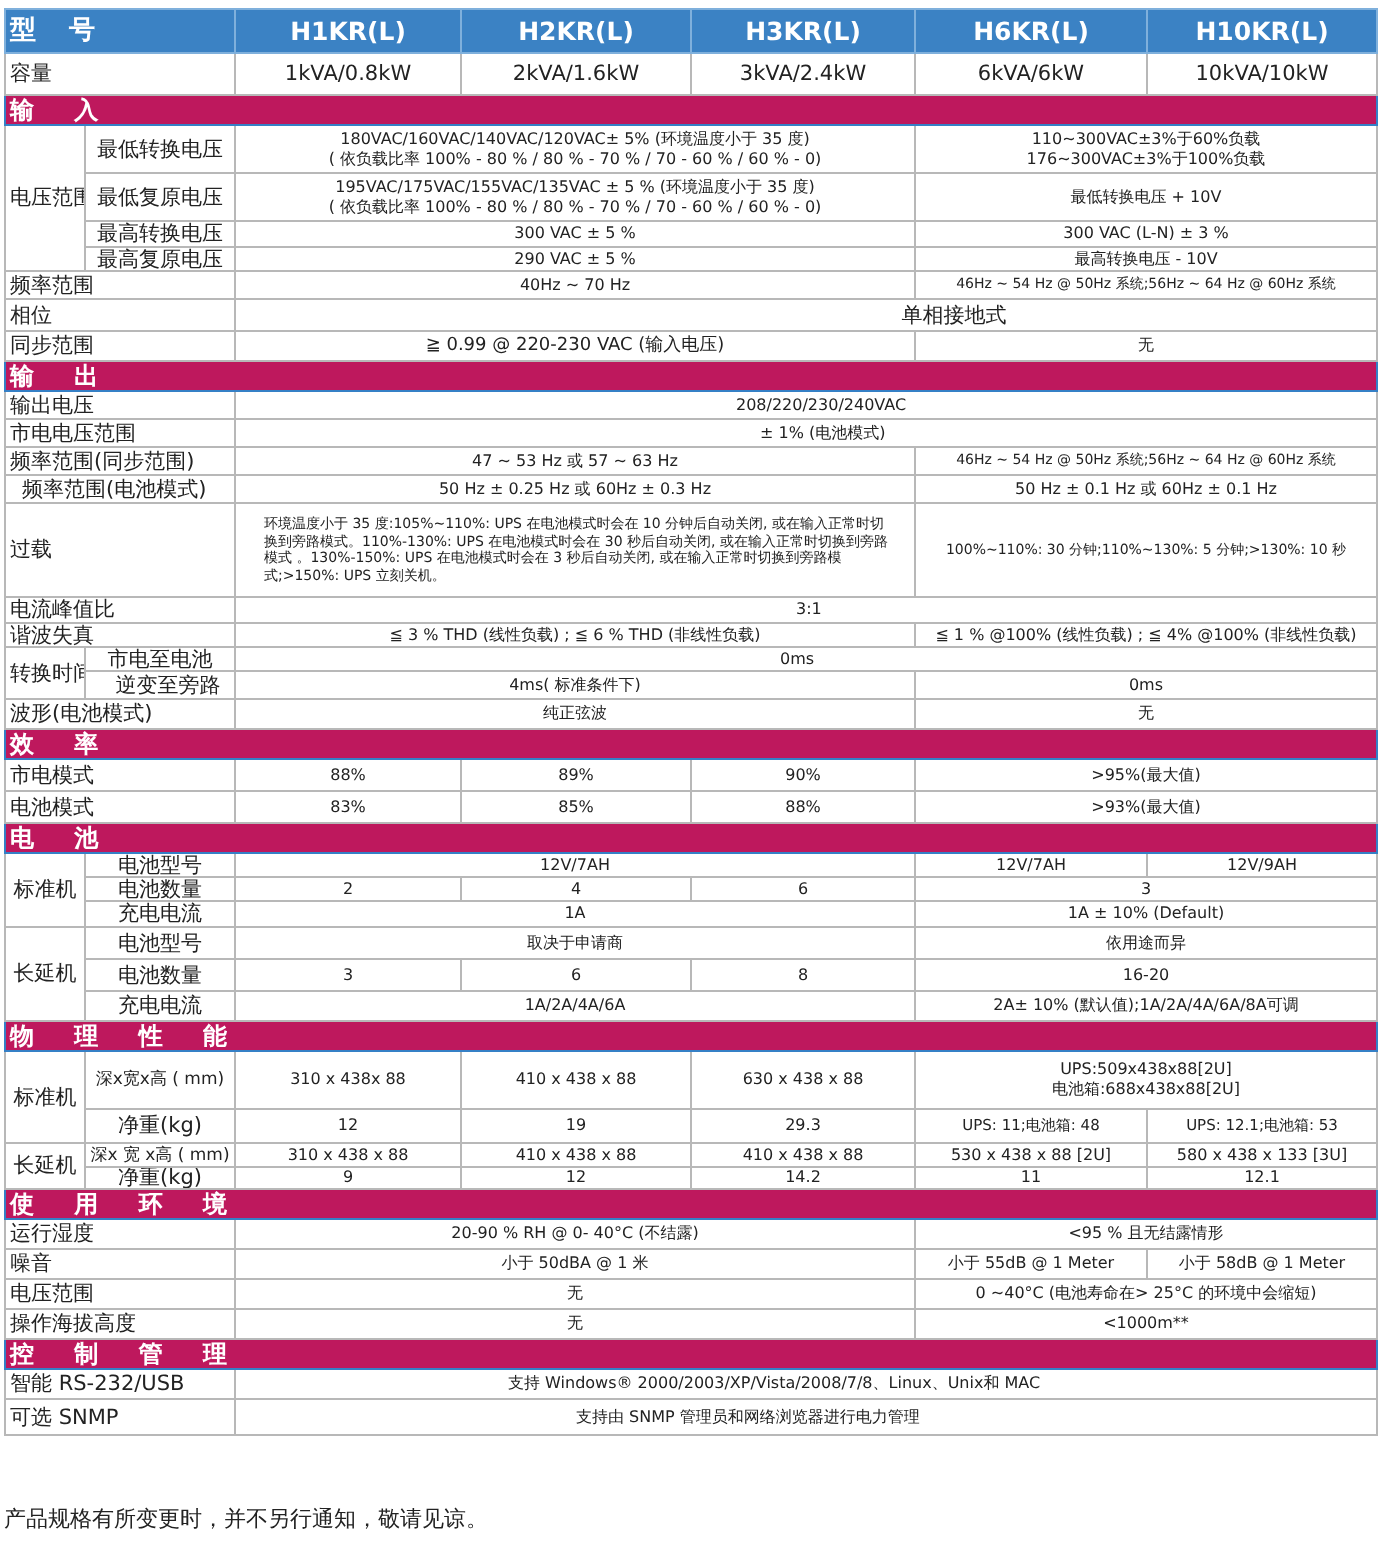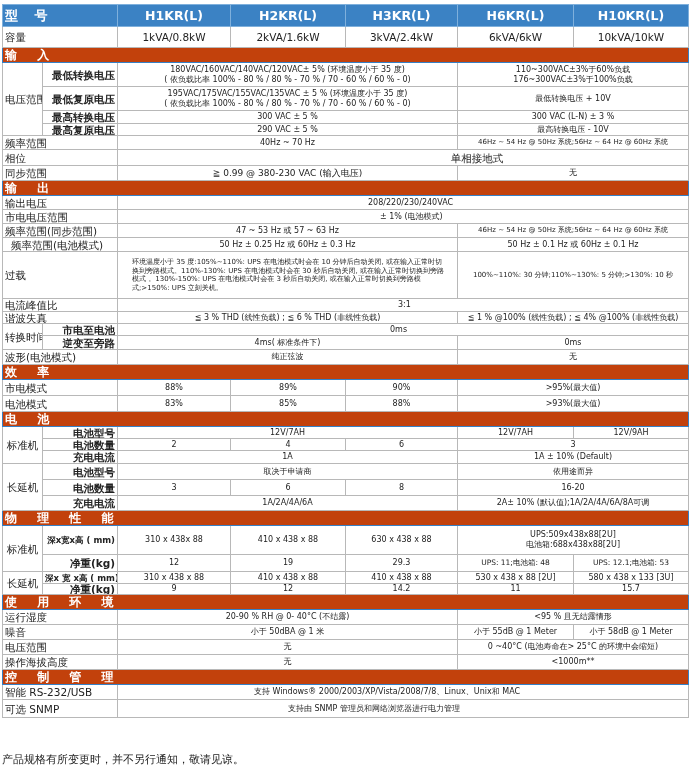--- a/index.html
+++ b/index.html
@@ -4,26 +4,26 @@
 <style>
   html, body { margin: 0; padding: 0; background: #ffffff; }
   body { width: 690px; height: 779px; position: relative; overflow: hidden;
          font-family: "DejaVu Sans", "Liberation Sans", sans-serif; color: #222; }
   table.spec { position: absolute; left: 2px; top: 4px; width: 686px;
                border-collapse: collapse; table-layout: fixed; }
   table.spec td { border: 1px solid #b8b8b8; padding: 0 2px; font-size: 8px;
                   text-align: center; vertical-align: middle; line-height: 10px;
                   overflow: hidden; white-space: nowrap; }
   table.spec td.lbl { text-align: left; font-size: 10.5px; color: #222; }
-  table.spec td.sub { text-align: right; font-size: 10.5px; font-weight: bold; }
+  table.spec td.sub { text-align: center; font-size: 10.5px; }
   table.spec td.grp { text-align: center; font-size: 10.5px; }
   tr.hdr td { background: #3b82c4; color: #fff; font-weight: bold; font-size: 12.5px;
               height: 21px; border-color: #7fb0dc; margin-left: 37px; }
   tr.hdr td.lbl { color: #fff; font-size: 13px; letter-spacing: 6px; }
-  tr.sec td { background: #c2410c; color: #fff; font-size: 12px; height: 14px;
+  tr.sec td { background: #be185d; color: #fff; font-size: 12px; height: 14px;
               line-height: 14px; border-color: #3580c6; letter-spacing: 8px; text-align:left; font-weight: bold; }
   td.wrap { white-space: normal !important; }
   td.big { font-size: 10.5px !important; }
   td.mid { font-size: 9px !important; }
   td.tiny { font-size: 7px !important; line-height: 8.5px !important; text-align: left !important; }
   .footnote { position: absolute; left: 2px; top: 752px; font-size: 11px; color: #222; }
 </style>
 </head>
 <body>
 
@@ -93,21 +93,21 @@
     <td class="lbl" colspan="2">频率范围</td>
     <td colspan="3">40Hz ~ 70 Hz</td>
     <td colspan="2" class="tiny" style="text-align:center !important">46Hz ~ 54 Hz @ 50Hz 系统;56Hz ~ 64 Hz @ 60Hz 系统</td>
   </tr>
   <tr style="height:16px">
     <td class="lbl" colspan="2">相位</td>
     <td colspan="5" class="big" style="text-align:center;padding-left:150px">单相接地式</td>
   </tr>
   <tr style="height:15px">
     <td class="lbl" colspan="2">同步范围</td>
-    <td colspan="3" class="mid">≧ 0.99 @ 380-230 VAC (输入电压)</td>
+    <td colspan="3" class="mid">≧ 0.99 @ 220-230 VAC (输入电压)</td>
     <td colspan="2">无</td>
   </tr>
 
   <tr class="sec">
     <td colspan="7">输 出</td>
   </tr>
   <tr style="height:14px">
     <td class="lbl" colspan="2">输出电压</td>
     <td colspan="5" style="text-align:left;padding-left:250px">208/220/230/240VAC</td>
   </tr>
@@ -244,21 +244,21 @@
     <td>410 x 438 x 88</td>
     <td>530 x 438 x 88 [2U]</td>
     <td>580 x 438 x 133 [3U]</td>
   </tr>
   <tr style="height:11px">
     <td class="sub">净重(kg)</td>
     <td>9</td>
     <td>12</td>
     <td>14.2</td>
     <td>11</td>
-    <td>15.7</td>
+    <td>12.1</td>
   </tr>
 
   <tr class="sec">
     <td colspan="7">使 用 环 境</td>
   </tr>
   <tr style="height:15px">
     <td class="lbl" colspan="2">运行湿度</td>
     <td colspan="3">20-90 % RH @ 0- 40°C (不结露)</td>
     <td colspan="2">&lt;95 % 且无结露情形</td>
   </tr>

